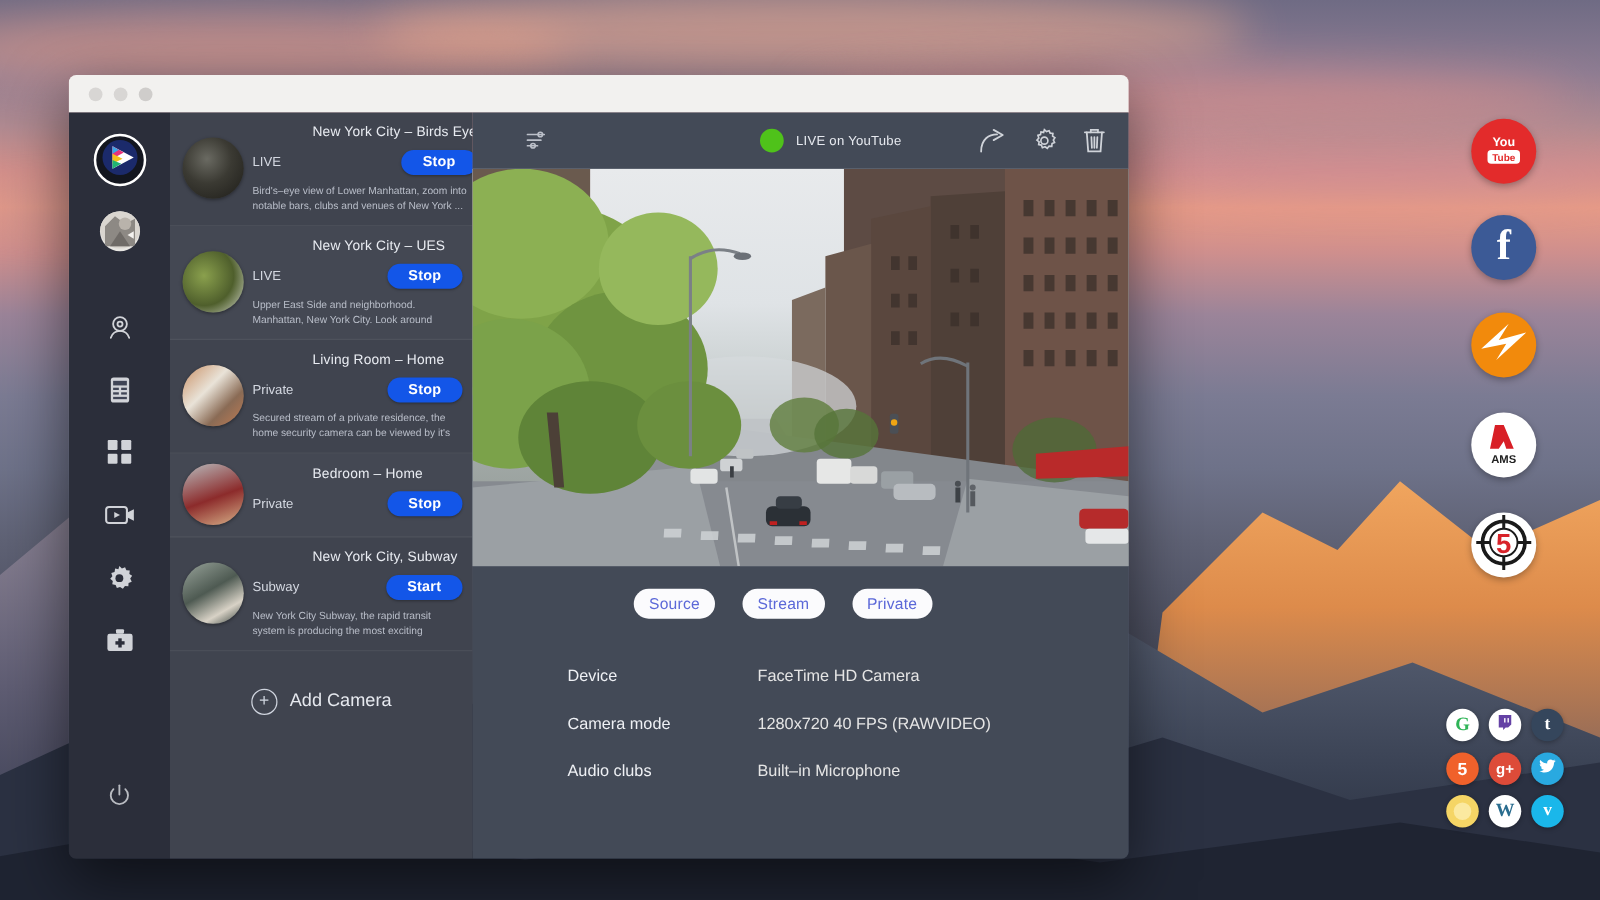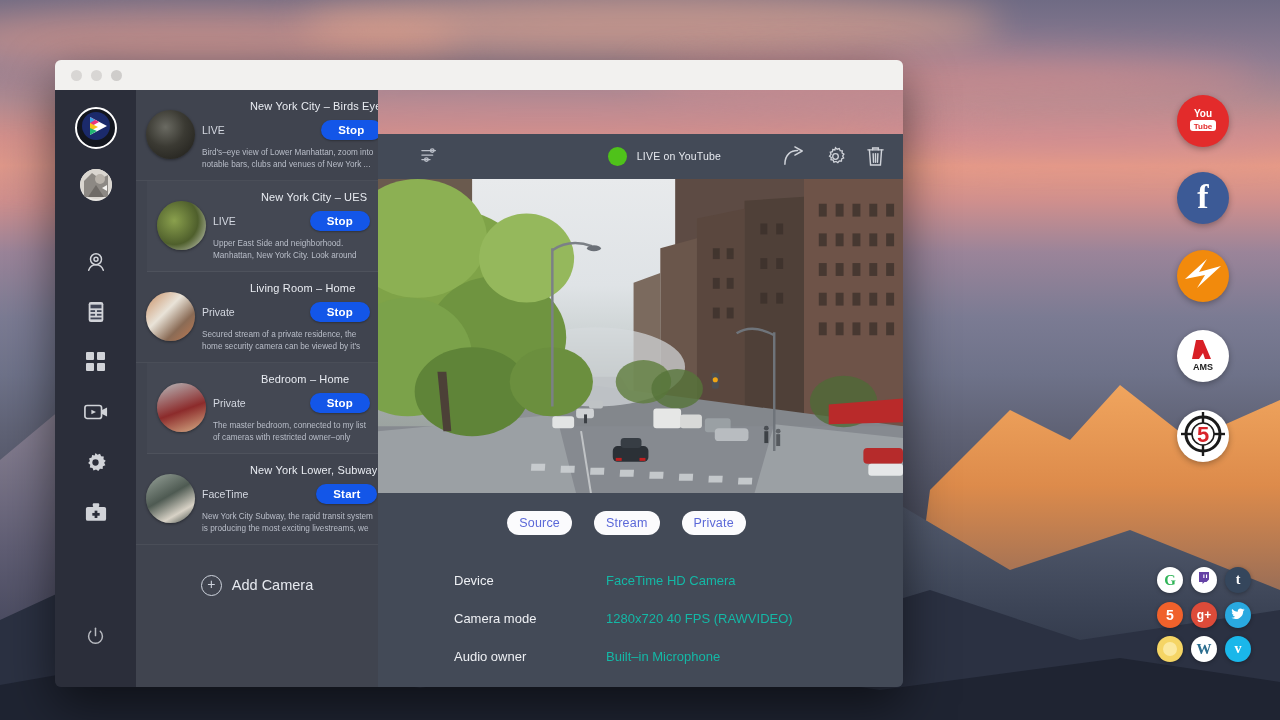--- a/index.html
+++ b/index.html
@@ -85,21 +85,21 @@
     width: 242px; background: #40444f; flex: none;
     overflow: hidden; position: relative;
   }
   .cam {
     display: grid;
     grid-template-columns: 57px 1fr;
     padding: 8px 8px 9px 6px;
     border-bottom: 1px solid rgba(255,255,255,.055);
     column-gap: 3px;
   }
-  .cam.alt { background: rgba(255,255,255,.022); margin-left: 11px; }
+  .cam.alt { background: rgba(255,255,255,.022); }
   .thumb {
     width: 49px; height: 49px; border-radius: 50%;
     align-self: center; margin-left: 4px;
     background-size: cover; background-position: center;
     box-shadow: 0 1px 3px rgba(0,0,0,.4);
   }
   .cam-body { padding-top: 2px; }
   .cam-title {
     color: #e9ecf2; font-size: 11px; letter-spacing: .15px;
     margin-bottom: 7px; white-space: nowrap; overflow: hidden; padding-left: 48px;
@@ -126,21 +126,21 @@
   }
   #addcam .plus {
     width: 21px; height: 21px; border-radius: 50%;
     border: 1.4px solid #cfd4de; color: #cfd4de;
     display: flex; align-items: center; justify-content: center;
     font-size: 14px; line-height: 1; padding-bottom: 2px;
   }
   #addcam .lbl { color: #e6e9ef; font-size: 14.5px; }
 
   
-  #main { flex: 1; background: #434a57; display: flex; flex-direction: column; margin-top: 44px; }
+  #main { flex: 1; background: #434a57; display: flex; flex-direction: column; }
   #topbar {
     height: 45px; display: flex; align-items: center;
     padding: 0 18px; position: relative;
   }
   .tb-left { width: 150px; display: flex; align-items: center; padding-left: 25px; }
   .tb-center { flex: 1; display: flex; align-items: center; justify-content: center; gap: 10px; }
   .tb-right { display: flex; align-items: center; gap: 20px; }
   .live-dot { width: 19px; height: 19px; border-radius: 50%; background: #4fc21a; }
   .live-label { color: #e6e9ef; font-size: 10.5px; letter-spacing: .2px; }
   .tb-icon { opacity: .9; cursor: pointer; display: flex; }
@@ -161,21 +161,21 @@
   .tab {
     background: #fbfbfd; color: #5b68d8;
     border: none; font-family: "Liberation Sans", sans-serif;
     font-size: 12.5px; border-radius: 12px; padding: 5px 12px;
     cursor: pointer; letter-spacing: .2px;
   }
 
   #details { padding: 38px 0 0 76px; }
   .drow { display: flex; margin-bottom: 23px; align-items: center; }
   .dlabel { width: 152px; color: #eef0f4; font-size: 13px; }
-  .dval { color: #14b8a6; font-size: 13px; }
+  .dval { color: #e5e5e5; font-size: 13px; }
 
   
   .dz { position: absolute; border-radius: 50%;
         display: flex; align-items: center; justify-content: center;
         cursor: pointer; box-shadow: 0 2px 6px rgba(0,0,0,.3); }
   .dz-big { width: 52px; height: 52px; }
   .dz-sm { width: 26px; height: 26px; box-shadow: 0 1px 4px rgba(0,0,0,.3); }
 </style>
 </head>
 <body>
@@ -363,29 +363,28 @@
               </div>
             </div>
             <div class="cam alt">
               <div class="thumb" style="background:linear-gradient(160deg,#b9bcbe 0%,#8c2b2b 55%,#d8b189 100%);"></div>
               <div class="cam-body">
                 <div class="cam-title">Bedroom – Home</div>
                 <div class="cam-row">
                   <span class="cam-status">Private</span>
                   <button class="btn-pill">Stop</button>
                 </div>
-                <div class="cam-desc">The master bedroom, connected to my list of cameras with restricted owner–only access. ...</div>
               </div>
             </div>
             <div class="cam">
               <div class="thumb" style="background:linear-gradient(150deg,#9aa59c 0%,#4e5a52 45%,#d8d2c6 75%,#2f3a34 100%);"></div>
               <div class="cam-body">
-                <div class="cam-title">New York Lower, Subway</div>
+                <div class="cam-title">New York City, Subway</div>
                 <div class="cam-row">
-                  <span class="cam-status">FaceTime</span>
+                  <span class="cam-status">Subway</span>
                   <button class="btn-pill">Start</button>
                 </div>
                 <div class="cam-desc">New York City Subway, the rapid transit system is producing the most exciting livestreams, we ...</div>
               </div>
             </div>
           </div>
 
         <div id="addcam">
           <span class="plus">+</span>
           <span class="lbl">Add Camera</span>
@@ -568,21 +567,21 @@
         <div id="details">
             <div class="drow">
               <span class="dlabel">Device</span>
               <span class="dval">FaceTime HD Camera</span>
             </div>
             <div class="drow">
               <span class="dlabel">Camera mode</span>
               <span class="dval">1280x720 40 FPS (RAWVIDEO)</span>
             </div>
             <div class="drow">
-              <span class="dlabel">Audio owner</span>
+              <span class="dlabel">Audio clubs</span>
               <span class="dval">Built–in Microphone</span>
             </div>
           </div>
       </div>
     </div>
 
   </div>
 
   <div class="dz dz-big" style="left:1177px;top:95px;background:#e32b2b;">
     <span>

